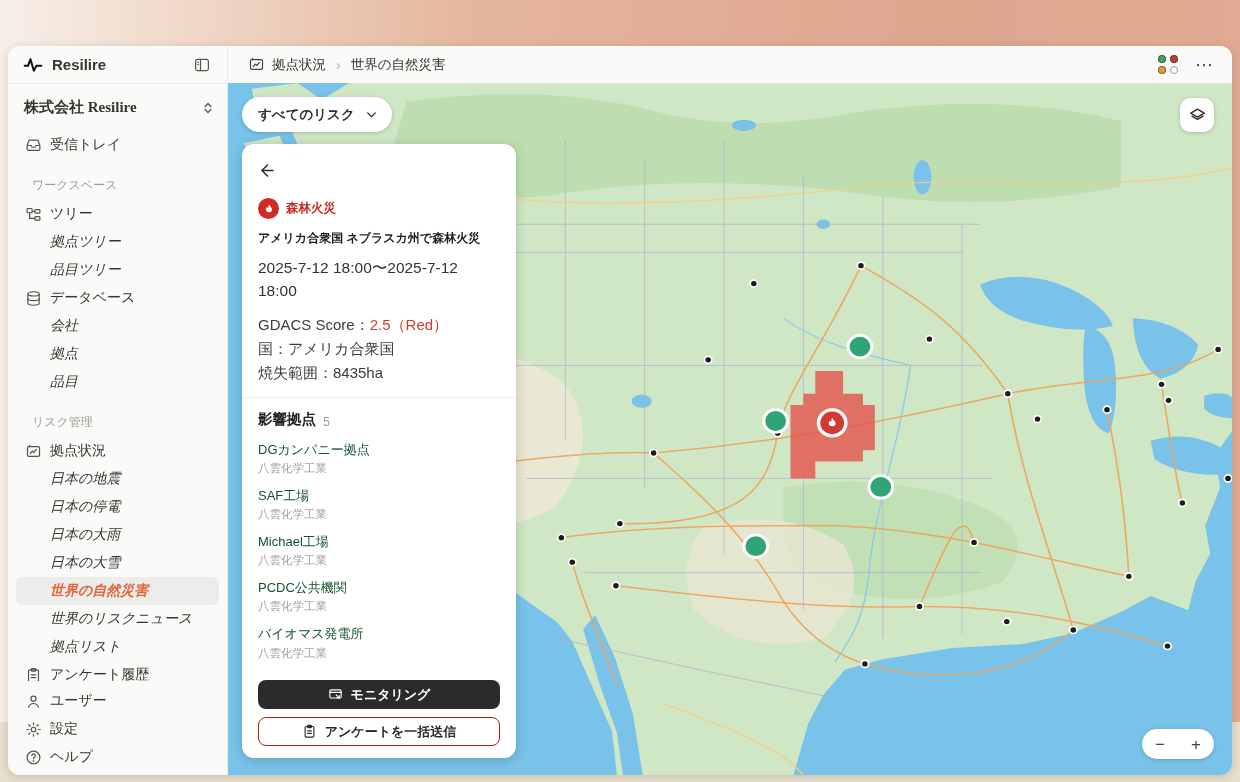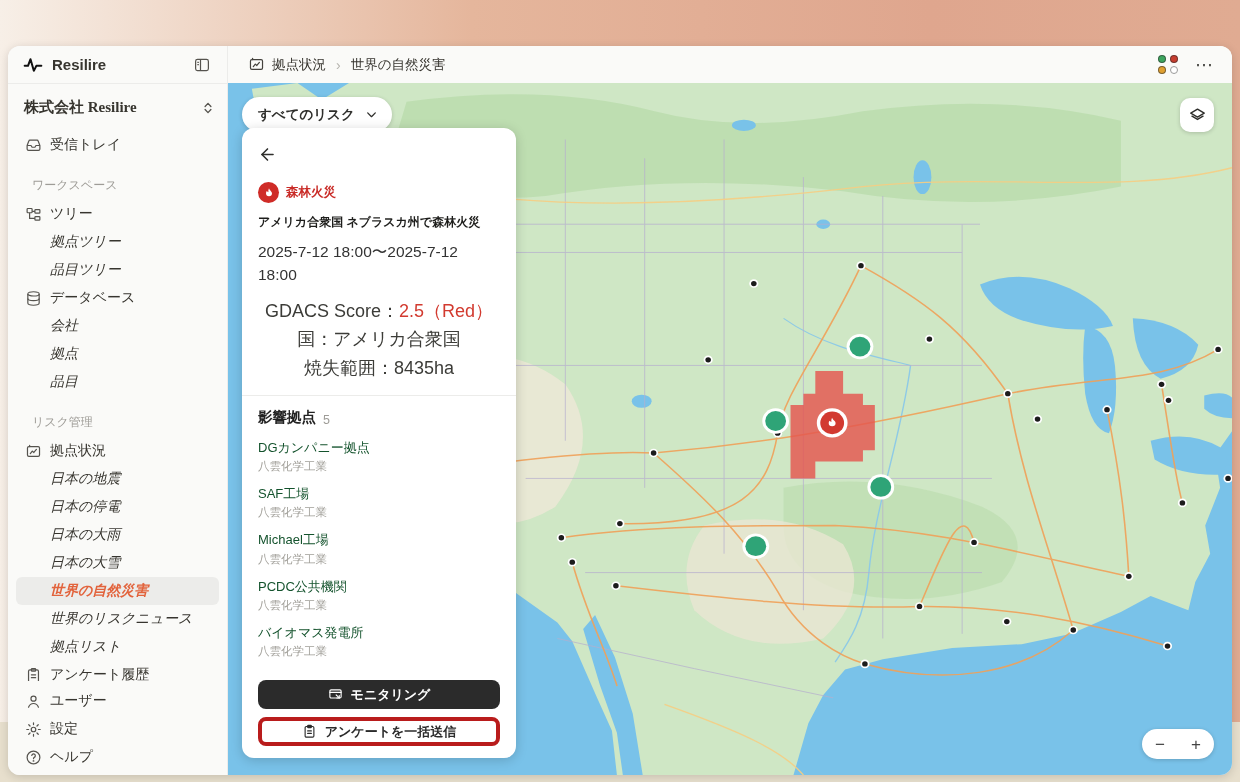--- a/index.html
+++ b/index.html
@@ -53,44 +53,44 @@
     font-size:13.5px; font-weight:bold; color:#2f2f2c; box-shadow:0 1px 4px rgba(0,0,0,.18); cursor:pointer; }
   .layers-btn { position:absolute; right:18px; top:15px; width:34px; height:34px; background:#fff;
     border-radius:10px; display:flex; align-items:center; justify-content:center;
     box-shadow:0 1px 4px rgba(0,0,0,.18); cursor:pointer; }
   .zoom-ctl { position:absolute; right:18px; bottom:16px; height:30px; background:#fff;
     border-radius:15px; display:flex; align-items:center; box-shadow:0 1px 4px rgba(0,0,0,.18); }
   .zoom-ctl button { width:36px; height:30px; border:none; background:transparent; font-size:17px;
     color:#444; cursor:pointer; line-height:1; }
 
   
-  .panel { position:absolute; left:14px; top:45px; width:274px; bottom:17px; background:#fff;
+  .panel { position:absolute; left:14px; top:61px; width:274px; bottom:17px; background:#fff;
     border-radius:12px; box-shadow:0 2px 12px rgba(0,0,0,.18); display:flex; flex-direction:column;
     padding:14px 16px 12px 16px; }
   .back-btn { width:24px; height:24px; display:flex; align-items:center; cursor:pointer; margin-bottom:16px; }
   .badge-row { display:flex; align-items:center; gap:7px; margin-bottom:10px; }
   .badge-circle { width:21px; height:21px; border-radius:50%; background:#cf2b27;
     display:flex; align-items:center; justify-content:center; }
   .badge-label { color:#c92b27; font-weight:bold; font-size:12.5px; }
   .panel-title { font-size:12px; font-weight:bold; color:#1d1d1b; line-height:1.6; margin-bottom:8px; }
   .panel-period { font-size:15.5px; color:#333; line-height:1.5; margin-bottom:10px; }
-  .meta-line { font-size:18px; color:#3c3c38; line-height:1.6;text-align:center; }
+  .meta-line { font-size:15px; color:#3c3c38; line-height:1.6; }
   .meta-line .red { color:#d23a2f; }
   .panel-divider { height:1px; background:#ececea; margin:12px -16px 12px -16px; }
   .affected-head { display:flex; align-items:flex-end; gap:7px; margin-bottom:12px; }
   .affected-title { font-size:14.5px; font-weight:bold; color:#222; }
   .affected-count { font-size:12.5px; color:#9e9c97; }
   .site-list { flex:1; overflow:hidden; }
   .site-item { margin-bottom:11px; cursor:pointer; }
   .site-name { font-size:13px; color:#14532d; line-height:1.4; }
   .site-company { font-size:11.5px; color:#a2a09a; margin-top:2px; }
   .panel-btn { height:29px; border-radius:8px; display:flex; align-items:center; justify-content:center;
     gap:8px; font-size:13px; font-weight:bold; cursor:pointer; }
   .panel-btn.dark { background:#2b2b2b; color:#fff; margin-bottom:8px; }
-  .panel-btn.light { background:#fff; color:#2b2b2b; border:4px solid #b91c1c; }
+  .panel-btn.light { background:#fff; color:#2b2b2b; border:1px solid #b91c1c; }
 </style>
 </head>
 <body>
 
 <div class="window">
 
   <aside class="sidebar">
     <div class="sb-header">
       <span class="sb-logo">
         <svg width="20" height="20" viewBox="0 0 24 24" fill="none" stroke="#111" stroke-width="2.4" stroke-linecap="round" stroke-linejoin="round">

